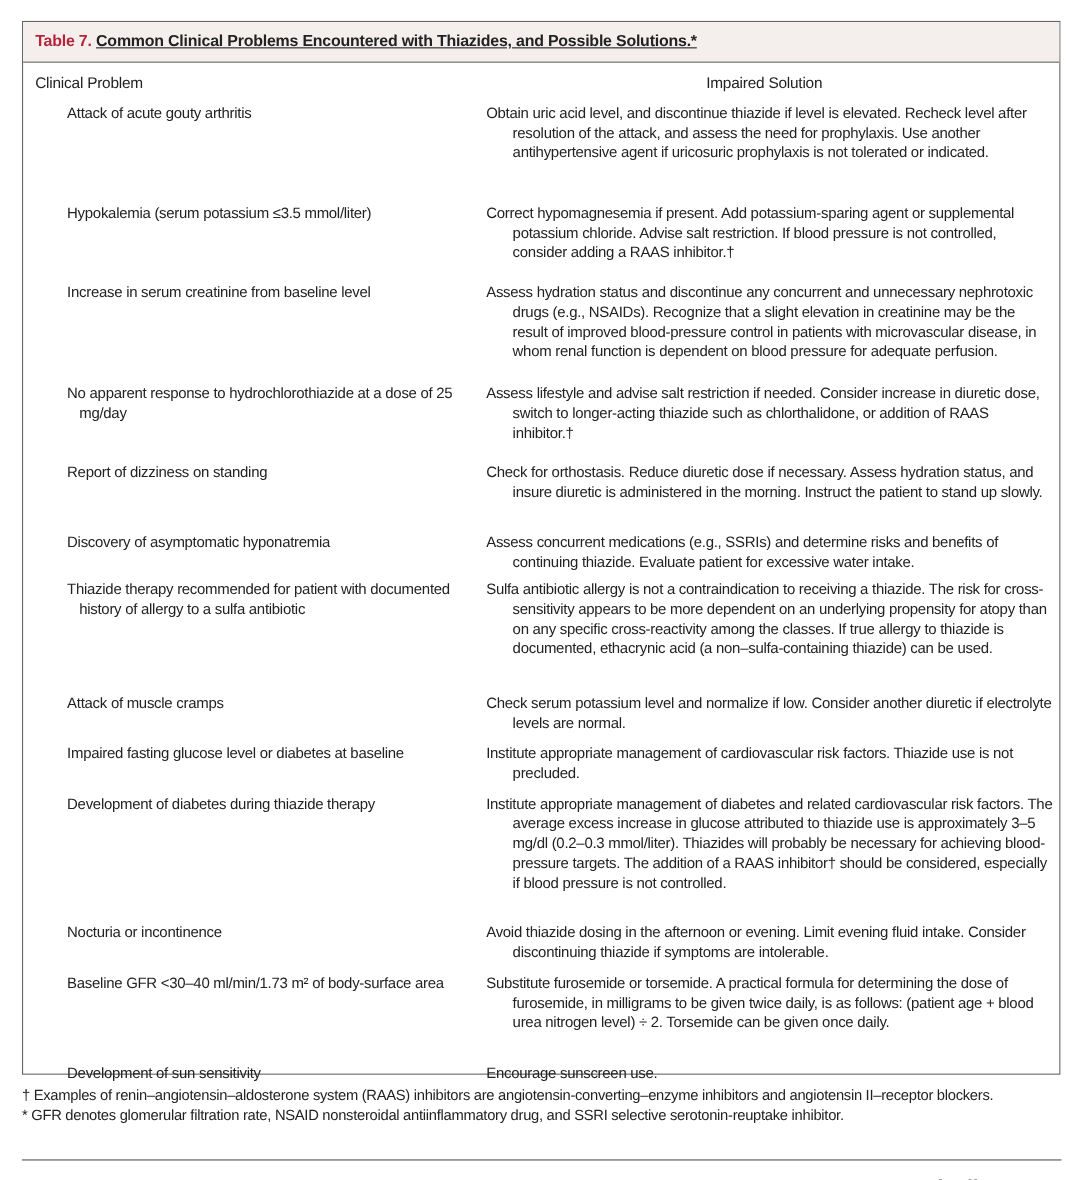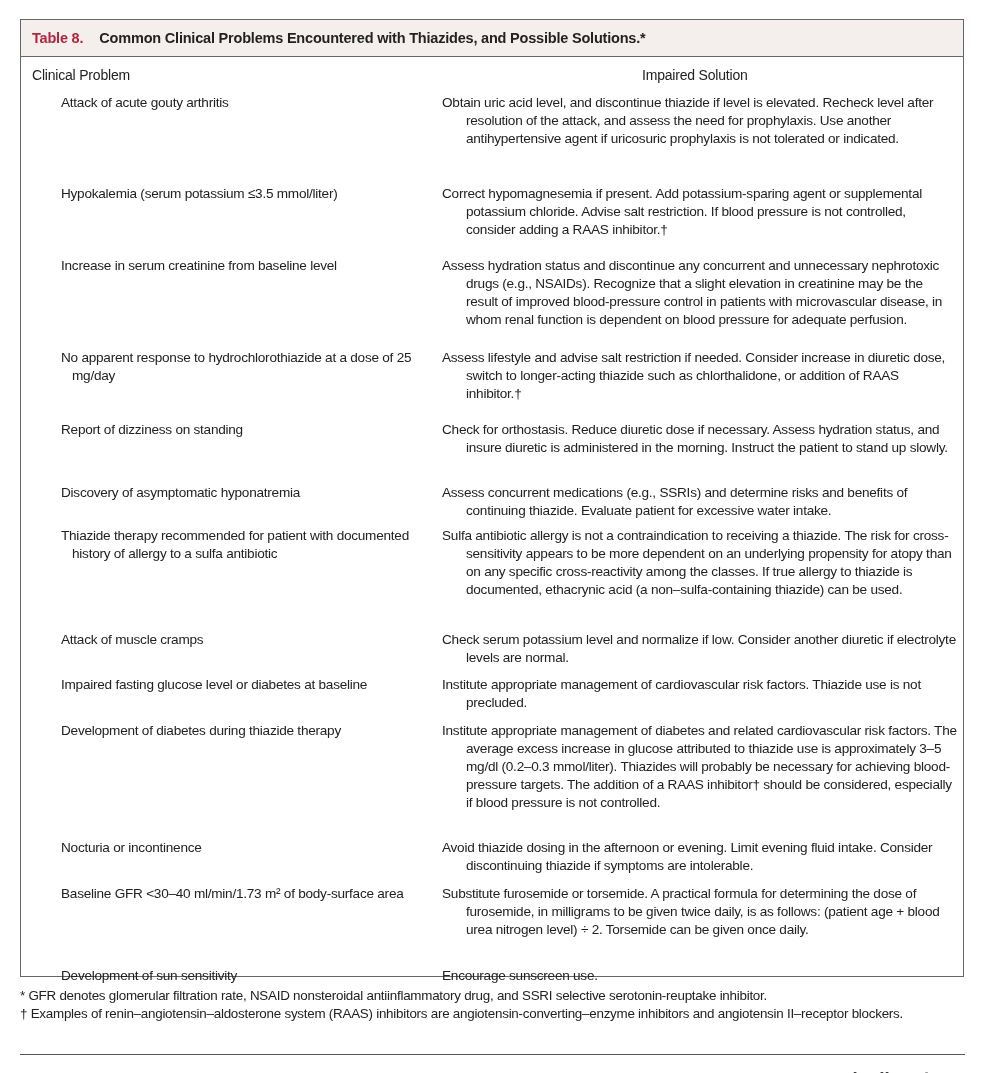--- a/index.html
+++ b/index.html
@@ -34,21 +34,22 @@
       padding-left: 11px;
       font-size: 14.5px;
       font-weight: bold;
       letter-spacing: -0.2px;
     }
     .caption-label {
       color: #b3253a;
     }
     .caption-title {
       color: #222222;
-      margin-left: 16px;
+      margin-left: 4px;
+      text-decoration: underline;
     }
     .col-headers {
       position: relative;
       height: 30px;
       font-size: 14px;
       font-weight: normal;
       letter-spacing: -0.2px;
     }
     .col-header-problem {
       position: absolute;
@@ -122,21 +123,21 @@
       padding-left: 4px;
       letter-spacing: 0.2px;
       margin-top: 20px;
     }
   </style>
 </head>
 <body>
 
 <div class="table-frame">
   <div class="table-caption">
-    <span class="caption-label">Table 8.</span>
+    <span class="caption-label">Table 7.</span>
     <span class="caption-title">Common Clinical Problems Encountered with Thiazides, and Possible Solutions.*</span>
   </div>
 
   <div class="col-headers">
     <span class="col-header-problem">Clinical Problem</span>
     <span class="col-header-solution">Impaired Solution</span>
   </div>
 
   <div class="rows">
     <div class="row" style="top: 7px;">
@@ -188,18 +189,18 @@
       <div class="cell-solution">Substitute furosemide or torsemide. A practical formula for determining the dose of furosemide, in milligrams to be given twice daily, is as follows: (patient age + blood urea nitrogen level) ÷ 2. Torsemide can be given once daily.</div>
     </div>
     <div class="row" style="top: 880px;">
       <div class="cell-problem">Development of sun sensitivity</div>
       <div class="cell-solution">Encourage sunscreen use.</div>
     </div>
   </div>
 </div>
 
 <div class="footnotes">
+  <div class="footnote">† Examples of renin–angiotensin–aldosterone system (RAAS) inhibitors are angiotensin-converting–enzyme inhibitors and angiotensin II–receptor blockers.</div>
   <div class="footnote">* GFR denotes glomerular filtration rate, NSAID nonsteroidal antiinflammatory drug, and SSRI selective serotonin-reuptake inhibitor.</div>
-  <div class="footnote">† Examples of renin–angiotensin–aldosterone system (RAAS) inhibitors are angiotensin-converting–enzyme inhibitors and angiotensin II–receptor blockers.</div>
 </div>
 
 <div class="bottom-rule"></div>
 <div class="watermark">muhadharaty.com</div>
 
 </body></html>

